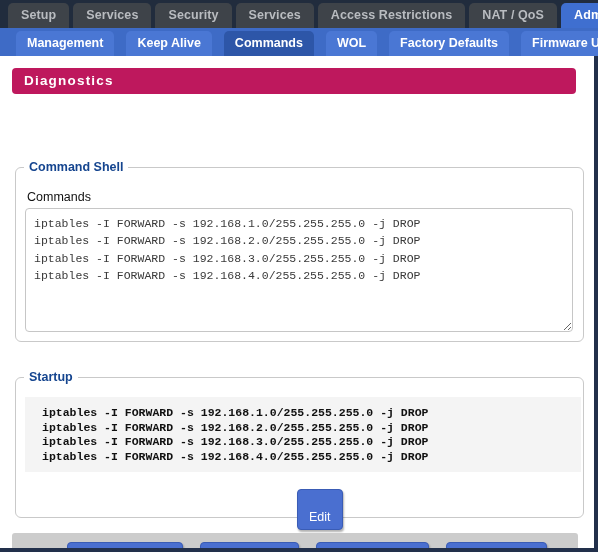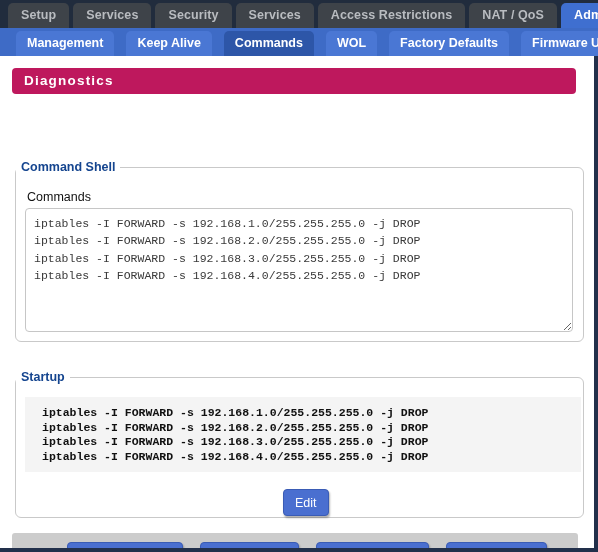--- a/index.html
+++ b/index.html
@@ -125,20 +125,21 @@
   fieldset.box {
     position: absolute;
     margin: 0;
     padding: 0;
     border: 1px solid #c9c9c9;
     border-radius: 6px;
     background: transparent;
     box-sizing: border-box;
   }
   fieldset.box > legend {
+    margin-left: 8px;
     padding: 0 5px;
     color: #15458f;
     font-size: 12.5px;
     font-weight: bold;
   }
 
   #shell-box {
     left: 15px; top: 104px;
     width: 569px; height: 182px;
   }
@@ -198,22 +199,22 @@
     border-radius: 4px;
     padding: 5px 12px 6px;
     box-shadow: 1px 2px 2px rgba(0,0,0,0.30);
     cursor: pointer;
     white-space: nowrap;
     line-height: 14px;
   }
 
   #edit-btn {
     position: absolute;
-    left: 283px; top: 433px;
-    padding: 6px 11px 5px;
+    left: 297px; top: 433px;
+    padding: 20px 11px 5px;
     text-align: right;
   }
 
   .footer-bar {
     position: absolute;
     left: 12px; top: 477px;
     width: 566px; height: 67px;
     background: #cccccc;
     border-radius: 3px;
     box-sizing: border-box;

